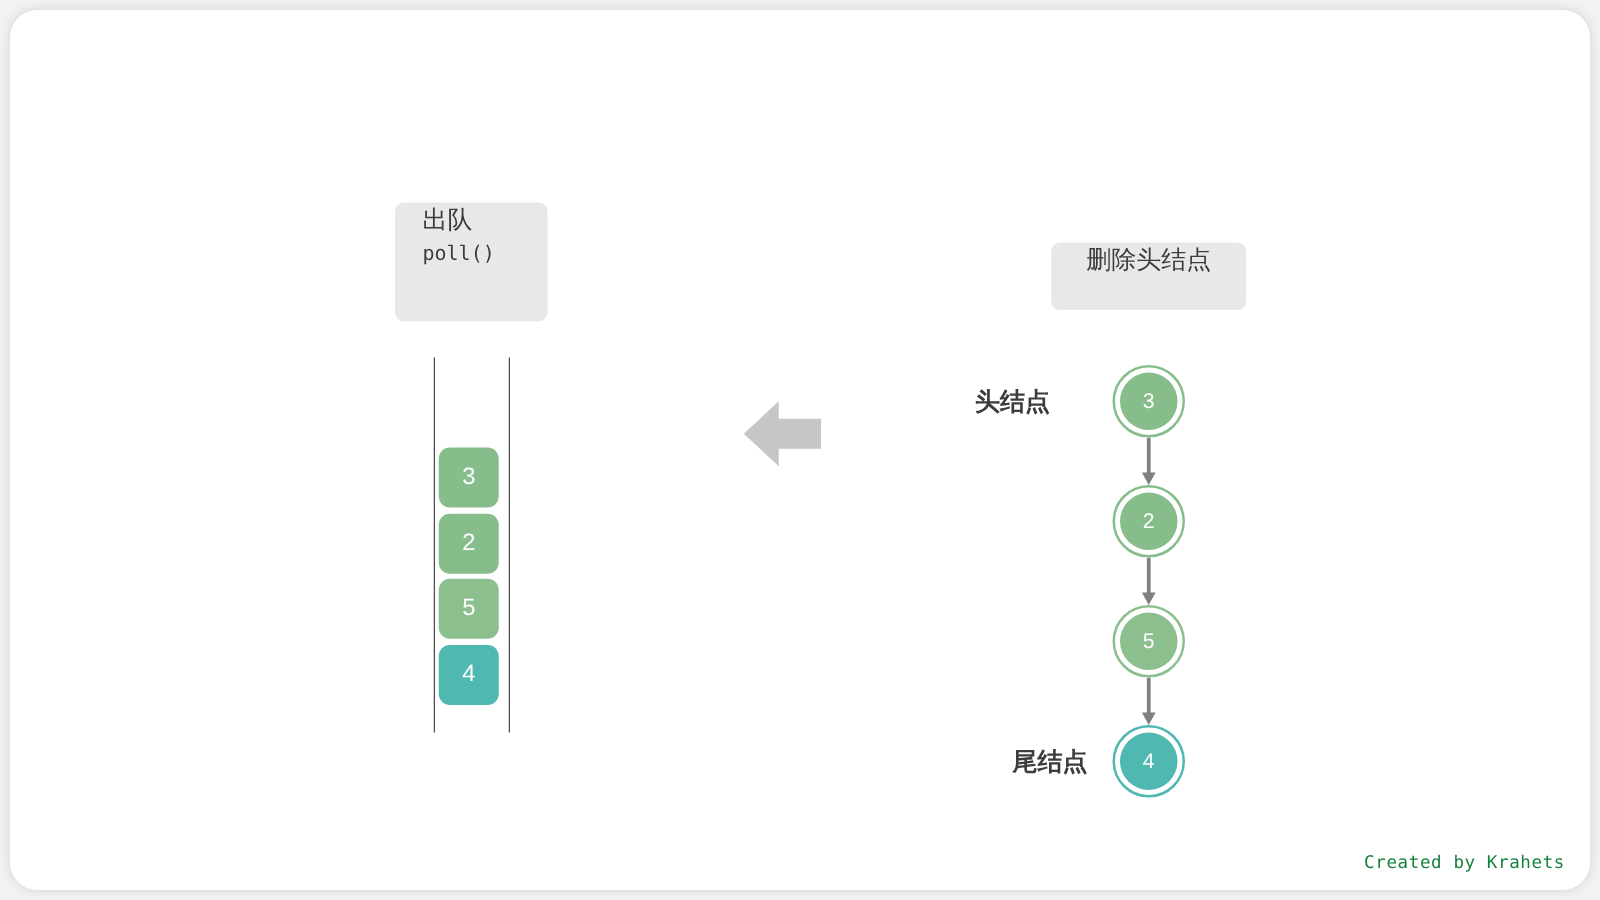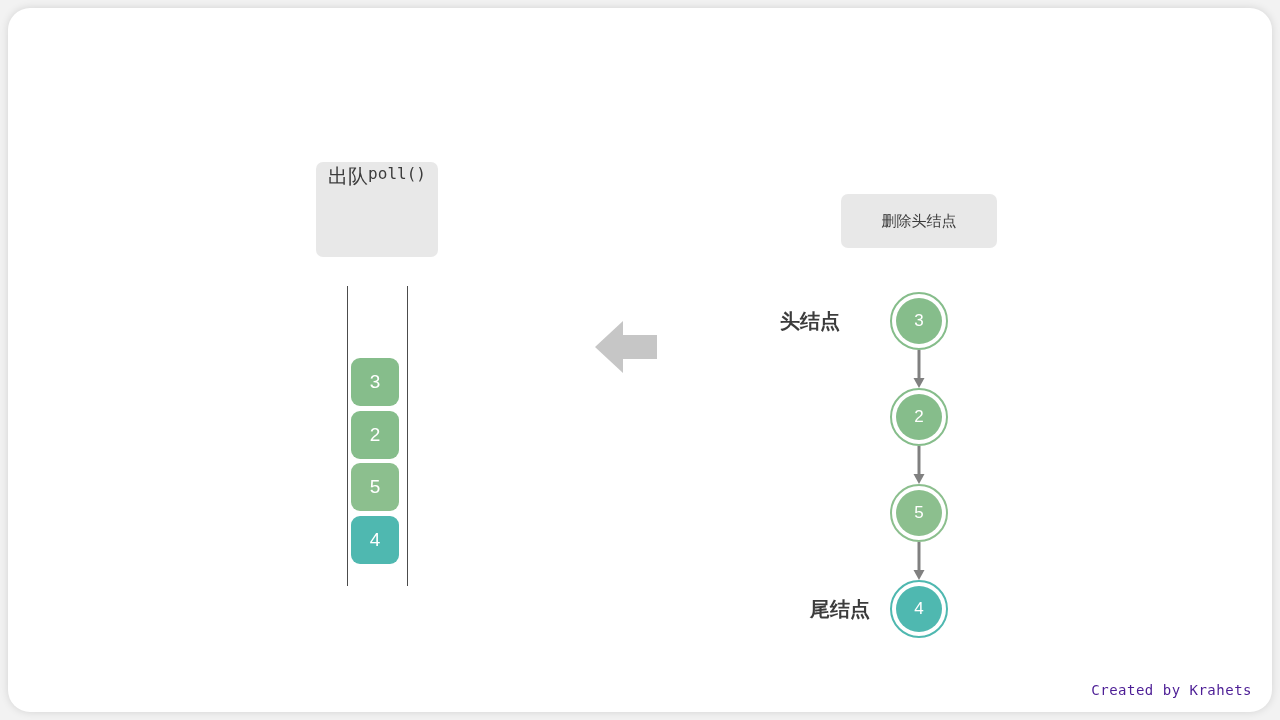--- a/index.html
+++ b/index.html
@@ -32,23 +32,22 @@
     box-shadow: 0 0 9px rgba(0,0,0,0.13);
   }
 
   
   .label-box {
     position: absolute;
     background: #e8e8e8;
     border-radius: 7px;
     color: #3c3c3c;
     display: flex;
-    flex-direction: row;
+    flex-direction: column;
     align-items: flex-start;
-    justify-content: center;
     box-sizing: border-box;
   }
   .label-box .line {
     white-space: pre;
     line-height: 1.45;
   }
 
   #box-poll {
     left: 316px;
     top: 162px;
@@ -59,21 +58,21 @@
   }
   #box-poll .line-cn { font-family: "Liberation Sans","DejaVu Sans",sans-serif; }
   #box-poll .line-code { font-family: "DejaVu Sans Mono","Liberation Mono",monospace; font-size: 16px; }
 
   #box-delete-head {
     left: 841px;
     top: 194px;
     width: 156px;
     height: 54px;
     padding: 0 20px;
-    font-size: 15px;
+    font-size: 20px;
     align-items: center;
   }
 
   
   .rail {
     position: absolute;
     width: 1px;
     background: #4c4c4c;
     top: 286px;
     height: 300px;
@@ -155,21 +154,21 @@
     font-weight: bold;
     white-space: pre;
     text-align: right;
   }
 
   
   #watermark {
     position: absolute;
     right: 28px;
     bottom: 22px;
-    color: #4c1d95;
+    color: #15803d;
     font-size: 14px;
     font-family: "DejaVu Sans Mono","Liberation Mono",monospace;
     letter-spacing: 0.5px;
   }
 </style>
 </head>
 <body>
 
 <div id="canvas">
   <div class="card"></div>

